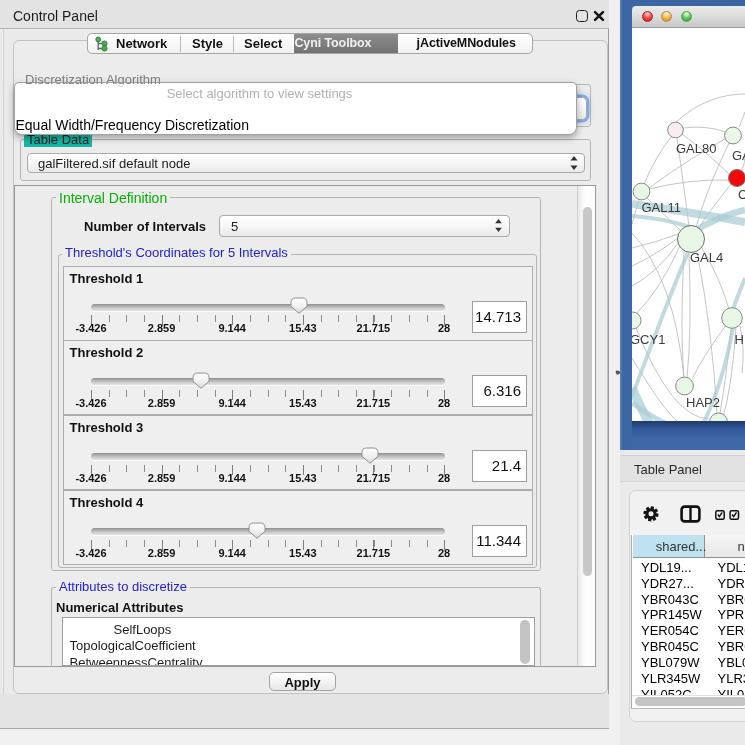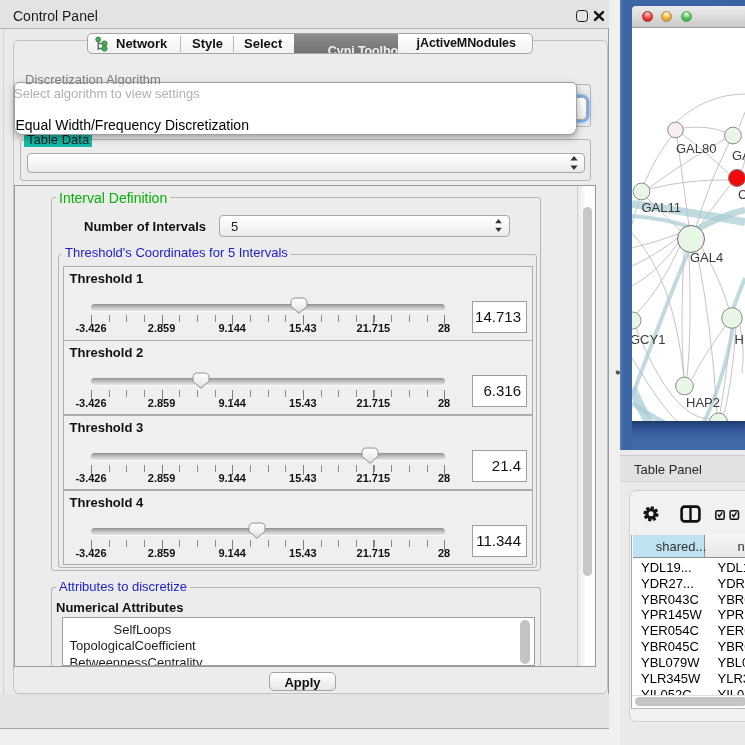--- a/index.html
+++ b/index.html
@@ -41,37 +41,38 @@
 
 <div class="abs" style="left:12.5px;top:39.5px;width:595px;height:654px;border:1px solid #c2c2c2;border-radius:6px;background:#ececec;box-sizing:border-box;"></div>
 
 <div class="abs" style="left:87px;top:33px;width:446px;height:21px;border:1px solid #a5a5a5;border-radius:5px;background:linear-gradient(#ffffff,#f1f1f1);box-sizing:border-box;overflow:hidden;">
   <div class="abs" style="left:206.4px;top:0;width:104px;height:20.5px;background:linear-gradient(#8d8d8d,#6f6f6f);"></div>
   <div class="abs" style="left:91.5px;top:2px;width:1px;height:16px;background:#b9b9b9;"></div>
   <div class="abs" style="left:144.8px;top:2px;width:1px;height:16px;background:#b9b9b9;"></div>
   <div class="abs b13" style="left:28px;top:2px;">Network</div>
   <div class="abs b13" style="left:104px;top:2px;">Style</div>
   <div class="abs b13" style="left:156px;top:2px;">Select</div>
-  <div class="abs" style="left:206.4px;top:10px;width:104px;text-align:center;font-size:12.5px;font-weight:bold;color:#f0f0f0;letter-spacing:-0.1px;padding-left:20px;">Cyni Toolbox</div>
+  <div class="abs" style="left:206.4px;top:2px;width:104px;text-align:left;font-size:12.5px;font-weight:bold;color:#f0f0f0;letter-spacing:-0.1px;">Cyni Toolbox</div>
   <div class="abs" style="left:310.4px;top:2px;width:135.6px;text-align:center;font-size:12.5px;font-weight:bold;color:#111;letter-spacing:-0.1px;">jActiveMNodules</div>
   <svg class="abs" style="left:7px;top:2px;" width="15" height="17" viewBox="0 0 15 17">
     <path d="M3.2 3.5 V14 M3.2 7.5 H8.5 M3.2 12.5 H8.5" stroke="#5a6b80" stroke-width="1.4" fill="none"></path>
     <circle cx="3.2" cy="3.5" r="2.4" fill="#4caf50" stroke="#2c7d33" stroke-width="0.9"></circle>
     <circle cx="9.5" cy="7.5" r="2.6" fill="#4caf50" stroke="#2c7d33" stroke-width="0.9"></circle>
     <circle cx="9.5" cy="12.5" r="2.6" fill="#4caf50" stroke="#2c7d33" stroke-width="0.9"></circle>
   </svg>
 </div>
 
 <div class="gbox" style="left:20px;top:83.5px;width:571px;height:43px;"></div>
 <div class="abs t13" id="algt1" style="left:25px;top:71.5px;color:#d6d6d6;z-index:21;">Discretization Algorithm</div>
 <div class="combo" style="left:26px;top:96.5px;width:561px;height:23px;box-shadow:0 0 0 2.4px rgba(96,155,227,.75), 0 0 5px 3px rgba(96,155,227,.35);z-index:4;"></div>
 
 <div class="gbox" style="left:20px;top:138.5px;width:571px;height:42px;"></div>
 <div class="gtitle" style="left:24px;top:131.5px;background:#14b8a6;">Table Data</div>
 <div class="combo" style="left:27px;top:153px;width:558px;height:20px;border-radius:4px;"></div>
+<div class="abs t13" style="left:38px;top:156px;">galFiltered.sif default node</div>
 <svg class="abs" style="left:569px;top:156px;" width="10" height="14" viewBox="0 0 10 14">
   <path d="M5 0 L8.6 4.6 H1.4 Z" fill="#333"></path>
       <path d="M5 14 L1.4 9.4 H8.6 Z" fill="#333"></path>
 </svg>
 
 <div class="abs" style="left:14px;top:185px;width:581.5px;height:481.5px;border:1px solid #989898;background:#ececec;box-sizing:border-box;"></div>
 
 <div class="abs" style="left:576.5px;top:186px;width:18.5px;height:479.5px;background:linear-gradient(90deg,#e8e8e8,#ffffff 45%,#fbfbfb);border-left:1px solid #cfcfcf;box-sizing:border-box;"></div>
 <div class="abs" style="left:583px;top:207px;width:8.5px;height:369px;border-radius:4.5px;background:#c7c7c7;"></div>
 
@@ -338,17 +339,17 @@
   <div class="row" style="left:9.5px;top:136.5px;">YLR345W</div>
   <div class="row" style="left:86px;top:136.5px;">YLR3</div>
   <div class="row" style="left:9.5px;top:152.4px;">YIL052C</div>
   <div class="row" style="left:86px;top:152.4px;">YIL0</div>
   <div class="abs" style="left:0;top:160px;width:115px;height:13px;background:#fdfdfd;border-top:1px solid #e0e0e0;"></div>
   <div class="abs" style="left:3.5px;top:162.5px;width:112px;height:8.5px;border-radius:4.5px;background:#c4c4c4;"></div>
 </div>
 <div class="abs" style="left:630.5px;top:707.5px;width:114.5px;height:1px;background:#bbb;"></div>
 
 <div class="abs" style="left:14px;top:81.5px;width:563px;height:53px;background:#ffffff;border:1px solid #a0a0a0;border-radius:5px 5px 8px 8px;box-shadow:0 3px 7px rgba(0,0,0,.32);box-sizing:border-box;z-index:20;"></div>
-<div class="abs" style="left:14px;top:85.5px;width:461px;text-align:left;font-size:13px;color:#b0b0b0;z-index:21;">Select algorithm to view settings</div>
+<div class="abs" style="left:14px;top:85.5px;width:461px;text-align:center;font-size:13px;color:#b0b0b0;z-index:21;padding-left:15px;">Select algorithm to view settings</div>
 <div class="abs" style="left:15.5px;top:117px;font-size:14px;color:#000;z-index:21;">Equal Width/Frequency Discretization</div>
 <div class="abs t13" id="algt2" style="left:25px;top:71.5px;color:#808080;z-index:22;clip-path:inset(0 0 2.5px 0);">Discretization Algorithm</div>
 
 </div>
 
 </body></html>

